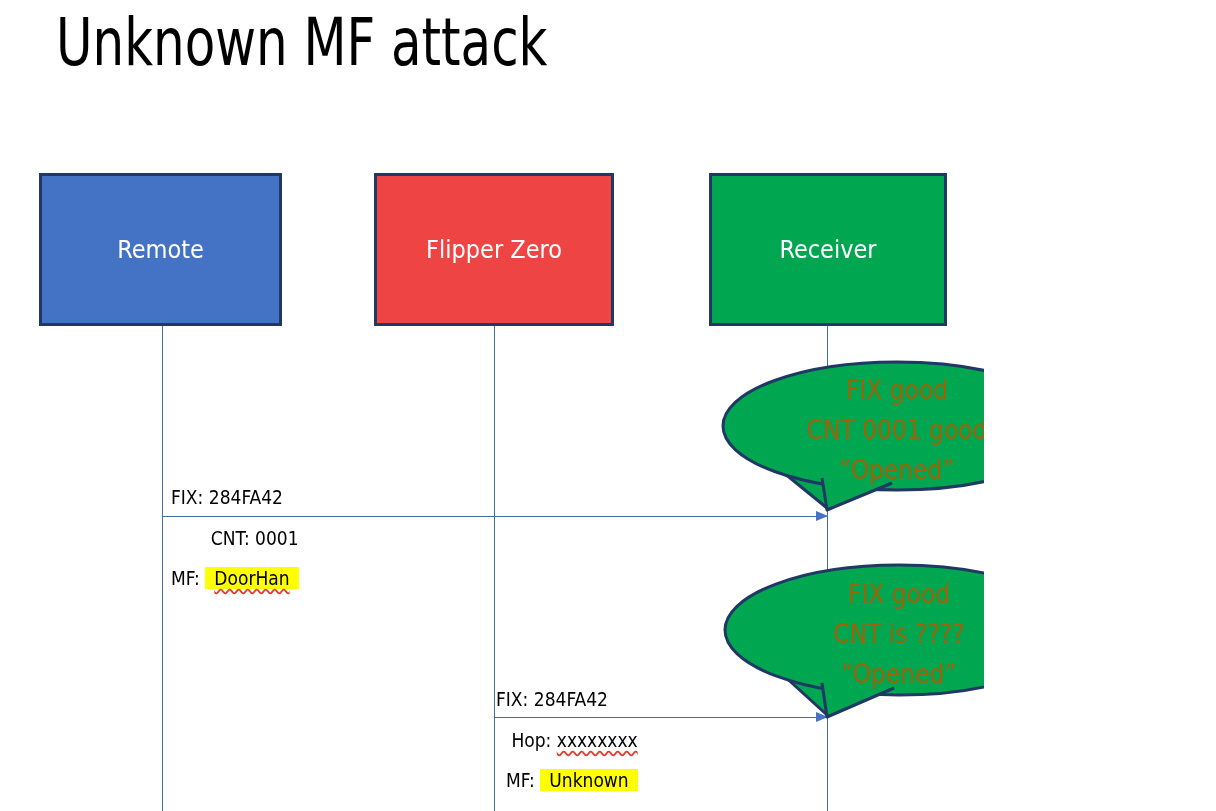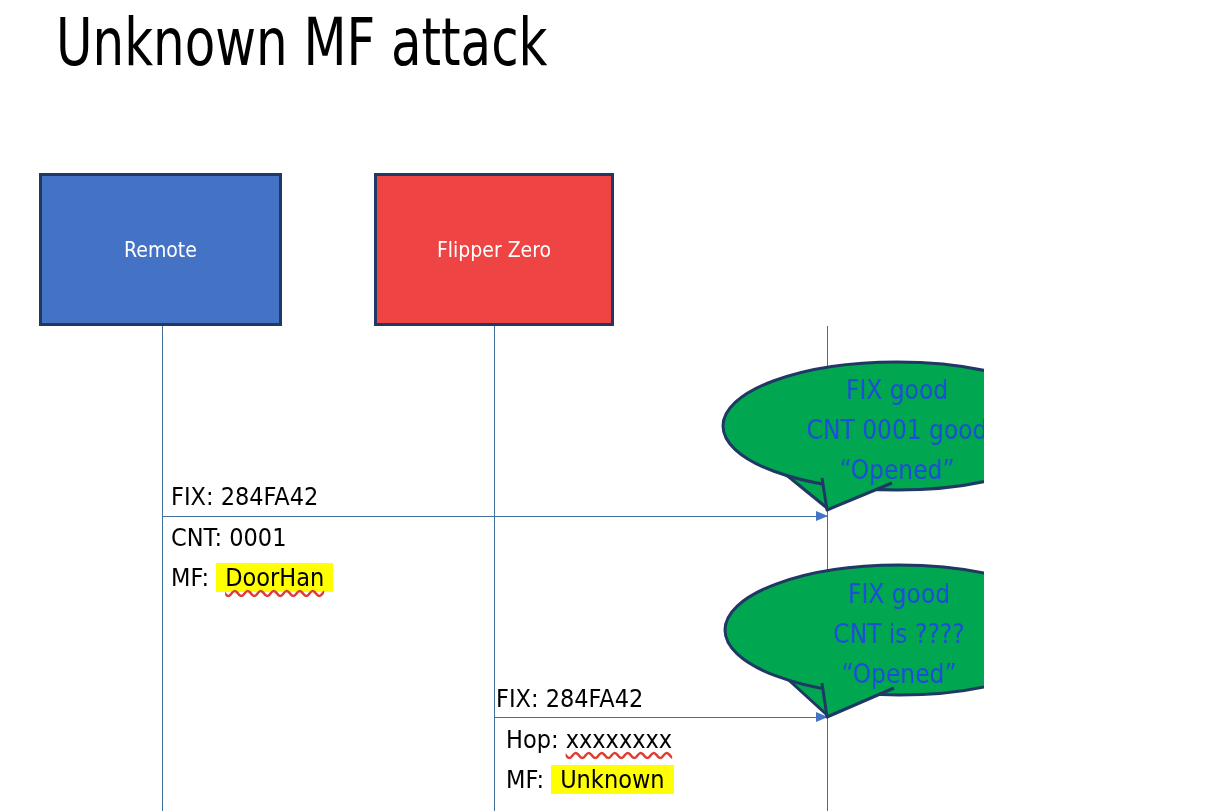--- a/index.html
+++ b/index.html
@@ -45,21 +45,21 @@
   .actor-box {
     position: absolute;
     top: 173px;
     height: 153px;
     border: 3px solid #1F3864;
     box-sizing: border-box;
     display: flex;
     align-items: center;
     justify-content: center;
     color: #ffffff;
-    font-size: 21px;
+    font-size: 25px;
     font-weight: 400;
     font-family: "DejaVu Sans Condensed", "Liberation Sans", sans-serif;
   }
   #actor-remote  { left: 39px;  width: 243px; background: #4472C4; }
   #actor-flipper { left: 374px; width: 240px; background: #ef4444; }
   #actor-receiver{ left: 709px; width: 238px; background: #00A650; }
 
   
   .msg-arrow {
     position: absolute;
@@ -77,24 +77,25 @@
     border-top: 5.5px solid transparent;
     border-bottom: 5.5px solid transparent;
   }
   #arrow-1 { left: 163px; width: 664px; top: 516px; }
   #arrow-2 { left: 494px; width: 333px; top: 717px; }
 
   
   .msg-label {
     position: absolute;
     font-family: "DejaVu Sans Condensed", "Liberation Sans", sans-serif;
-    font-size: 25px;
+    font-size: 19px;
     color: #000000;
     line-height: 40px;
     white-space: nowrap;
+    text-align: right;
   }
   #msg1-line1 { left: 171px; top: 477px; }
   #msg1-rest  { left: 171px; top: 518px; }
   #msg2-line1 { left: 496px; top: 679px; }
   #msg2-rest  { left: 506px; top: 720px; }
 
   .hl {
     background: #FFFF00;
     padding: 0 9px;
   }
@@ -110,21 +111,21 @@
   }
   .bubble-wrap svg {
     display: block;
     overflow: visible;
   }
   .bubble-text {
     position: absolute;
     left: 0;
     width: 350px;
     text-align: center;
-    color: #1d4ed8;
+    color: #a16207;
     font-family: "DejaVu Sans Condensed", "Liberation Sans", sans-serif;
     font-size: 26px;
     line-height: 40px;
     white-space: nowrap;
   }
   #bubble-1 { left: 722px; top: 360px; }
   #bubble-1 .bubble-text { top: 10px; }
   #bubble-2 { left: 724px; top: 563px; }
   #bubble-2 .bubble-text { top: 11px; }
 </style>
@@ -137,20 +138,23 @@
 
   <div class="lifeline" style="left:162px;"></div>
   <div class="lifeline" style="left:494px;"></div>
   <div class="lifeline" style="left:827px;"></div>
 
   <div class="actor-box" id="actor-remote">
     <span>Remote</span>
   </div>
   <div class="actor-box" id="actor-flipper">
     <span>Flipper Zero</span>
+  </div>
+  <div class="actor-box" id="actor-receiver">
+    <span>Receiver</span>
   </div>
 
   <div class="msg-arrow" id="arrow-1"></div>
 
   <div class="msg-label" id="msg1-line1">FIX: 284FA42</div>
   <div class="msg-label" id="msg1-rest">
     <div>CNT: 0001</div>
     <div><span>MF: </span><span class="hl misspell">DoorHan</span></div>
   </div>
 

